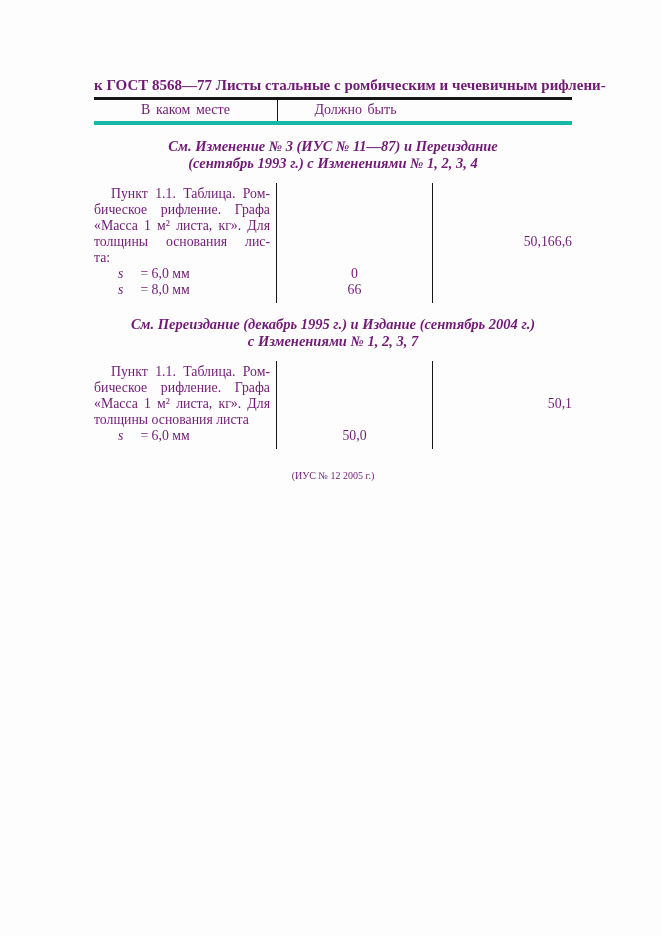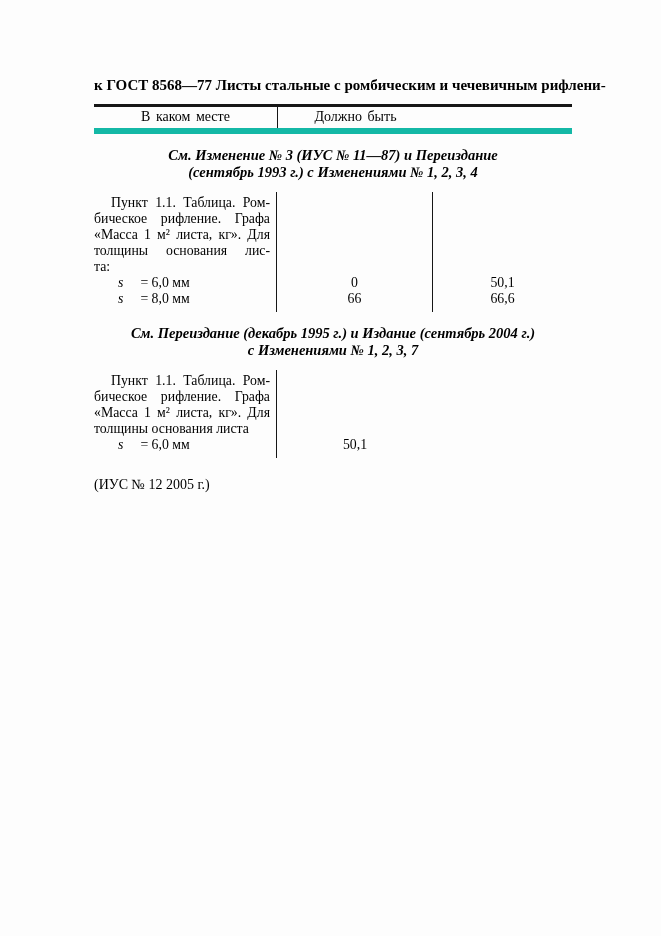--- a/index.html
+++ b/index.html
@@ -1,35 +1,35 @@
 <!DOCTYPE html>
 <html><head>
 <meta charset="utf-8">
 <style>
   * { margin:0; padding:0; box-sizing:border-box; }
   html,body { background:#e8e8e8; }
   .page {
     position:relative;
     width:661px; height:936px;
     background:#fdfdfd;
-    color:#000000;
+    color:#701a75;
     font-family:"Liberation Serif", serif;
     overflow:hidden;
   }
   .content { position:absolute; left:94px; top:76px; width:478px; }
 
   .doc-title { font-weight:bold; font-size:15px; line-height:19px; }
   .title-line { white-space:nowrap; }
 
   .header-table {
-    margin-top:9px;
+    margin-top:2px;
     display:grid;
     grid-template-columns:183px 156px 139px;
     border-top:3px solid #161616;
-    border-bottom:6px solid #14b8a6;
+    border-bottom:4px solid #14b8a6;
   }
   .header-cell {
     text-align:center;
     font-size:14px;
     line-height:16px;
     padding:2px 0 3px;
     word-spacing:2px;
   }
   .header-cell + .header-cell { border-left:1.6px solid #161616; }
 
@@ -51,35 +51,36 @@
     border-right:1.6px solid #161616;
     padding:3px 6px 5px 0;
   }
   .cell-printed {
     border-right:1.6px solid #161616;
     display:flex; flex-direction:column;
     justify-content:flex-end; align-items:center;
     padding:3px 0 5px;
   }
   .cell-shouldbe {
-    display:flex; flex-direction:column;
+    display:flex; flex-direction:row;
     justify-content:flex-end; align-items:center;
     padding:3px 0 5px;
   }
   .line { font-size:13.8px; line-height:16px; }
   .jline { text-align:justify; text-align-last:justify; }
   .indent { text-indent:17px; }
   .srow { padding-left:24px; font-size:13.8px; line-height:16px; }
   .var { font-style:italic; }
   .cond { margin-left:17px; }
   .val { font-size:13.8px; line-height:16px; }
 
   .source-note {
     margin-top:18px;
-    font-size:14px;
+    text-align:center;
+    font-size:10px;
     line-height:17px;
   }
 </style>
 </head>
 <body>
 
 <div class="page">
   <div class="content">
 
     <div class="doc-title">
@@ -128,20 +129,23 @@
     <div class="block">
       <div class="cell-location">
         <div class="line jline indent">Пункт 1.1. Таблица. Ром-</div>
         <div class="line jline">бическое рифление. Графа</div>
         <div class="line jline">«Масса 1 м² листа, кг». Для</div>
         <div class="line">толщины основания листа</div>
         <div class="srow">
           <span class="var">s</span><span class="cond">= 6,0 мм</span>
         </div>
       </div>
+      <div class="cell-printed">
+        <div class="val">50,0</div>
+      </div>
       <div class="cell-shouldbe">
         <div class="val">50,1</div>
       </div>
     </div>
 
     <div class="source-note">(ИУС № 12 2005 г.)</div>
 
   </div>
 </div>
 

